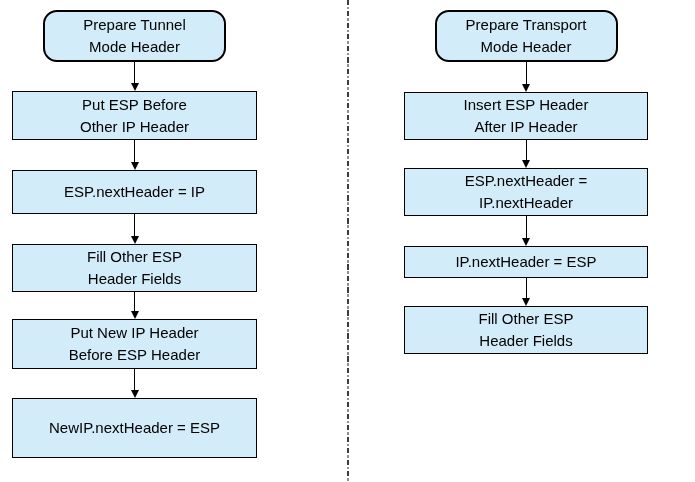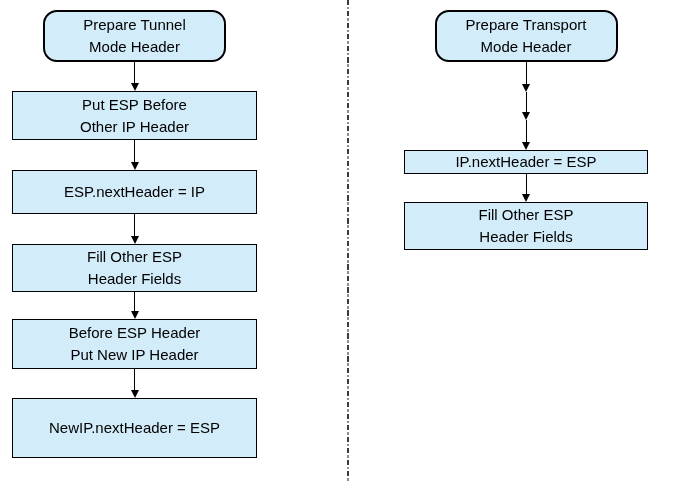--- a/index.html
+++ b/index.html
@@ -115,22 +115,22 @@
       <div class="ln">Fill Other ESP</div>
       <div class="ln">Header Fields</div>
     </div>
 
     <div class="connector" style="height:27px">
       <div class="line"></div>
       <div class="head"></div>
     </div>
 
     <div class="box" style="height:50px">
+      <div class="ln">Put New IP Header</div>
       <div class="ln">Before ESP Header</div>
-      <div class="ln">Put New IP Header</div>
     </div>
 
     <div class="connector" style="height:29px">
       <div class="line"></div>
       <div class="head"></div>
     </div>
 
     <div class="box" style="height:60px">
       <div class="ln">NewIP.nextHeader = ESP</div>
     </div>
@@ -142,33 +142,41 @@
     <div class="box terminator" style="height:52px">
       <div class="ln">Prepare Transport</div>
       <div class="ln">Mode Header</div>
     </div>
 
     <div class="connector" style="height:30px">
       <div class="line"></div>
       <div class="head"></div>
     </div>
 
+    <div class="box" style="height:48px">
+      <div class="ln">Insert ESP Header</div>
+      <div class="ln">After IP Header</div>
+    </div>
 
     <div class="connector" style="height:28px">
       <div class="line"></div>
       <div class="head"></div>
     </div>
 
+    <div class="box" style="height:48px">
+      <div class="ln">ESP.nextHeader =</div>
+      <div class="ln">IP.nextHeader</div>
+    </div>
 
     <div class="connector" style="height:30px">
       <div class="line"></div>
       <div class="head"></div>
     </div>
 
-    <div class="box" style="height:24px">
+    <div class="box" style="height:32px">
       <div class="ln">IP.nextHeader = ESP</div>
     </div>
 
     <div class="connector" style="height:28px">
       <div class="line"></div>
       <div class="head"></div>
     </div>
 
     <div class="box" style="height:48px">
       <div class="ln">Fill Other ESP</div>

